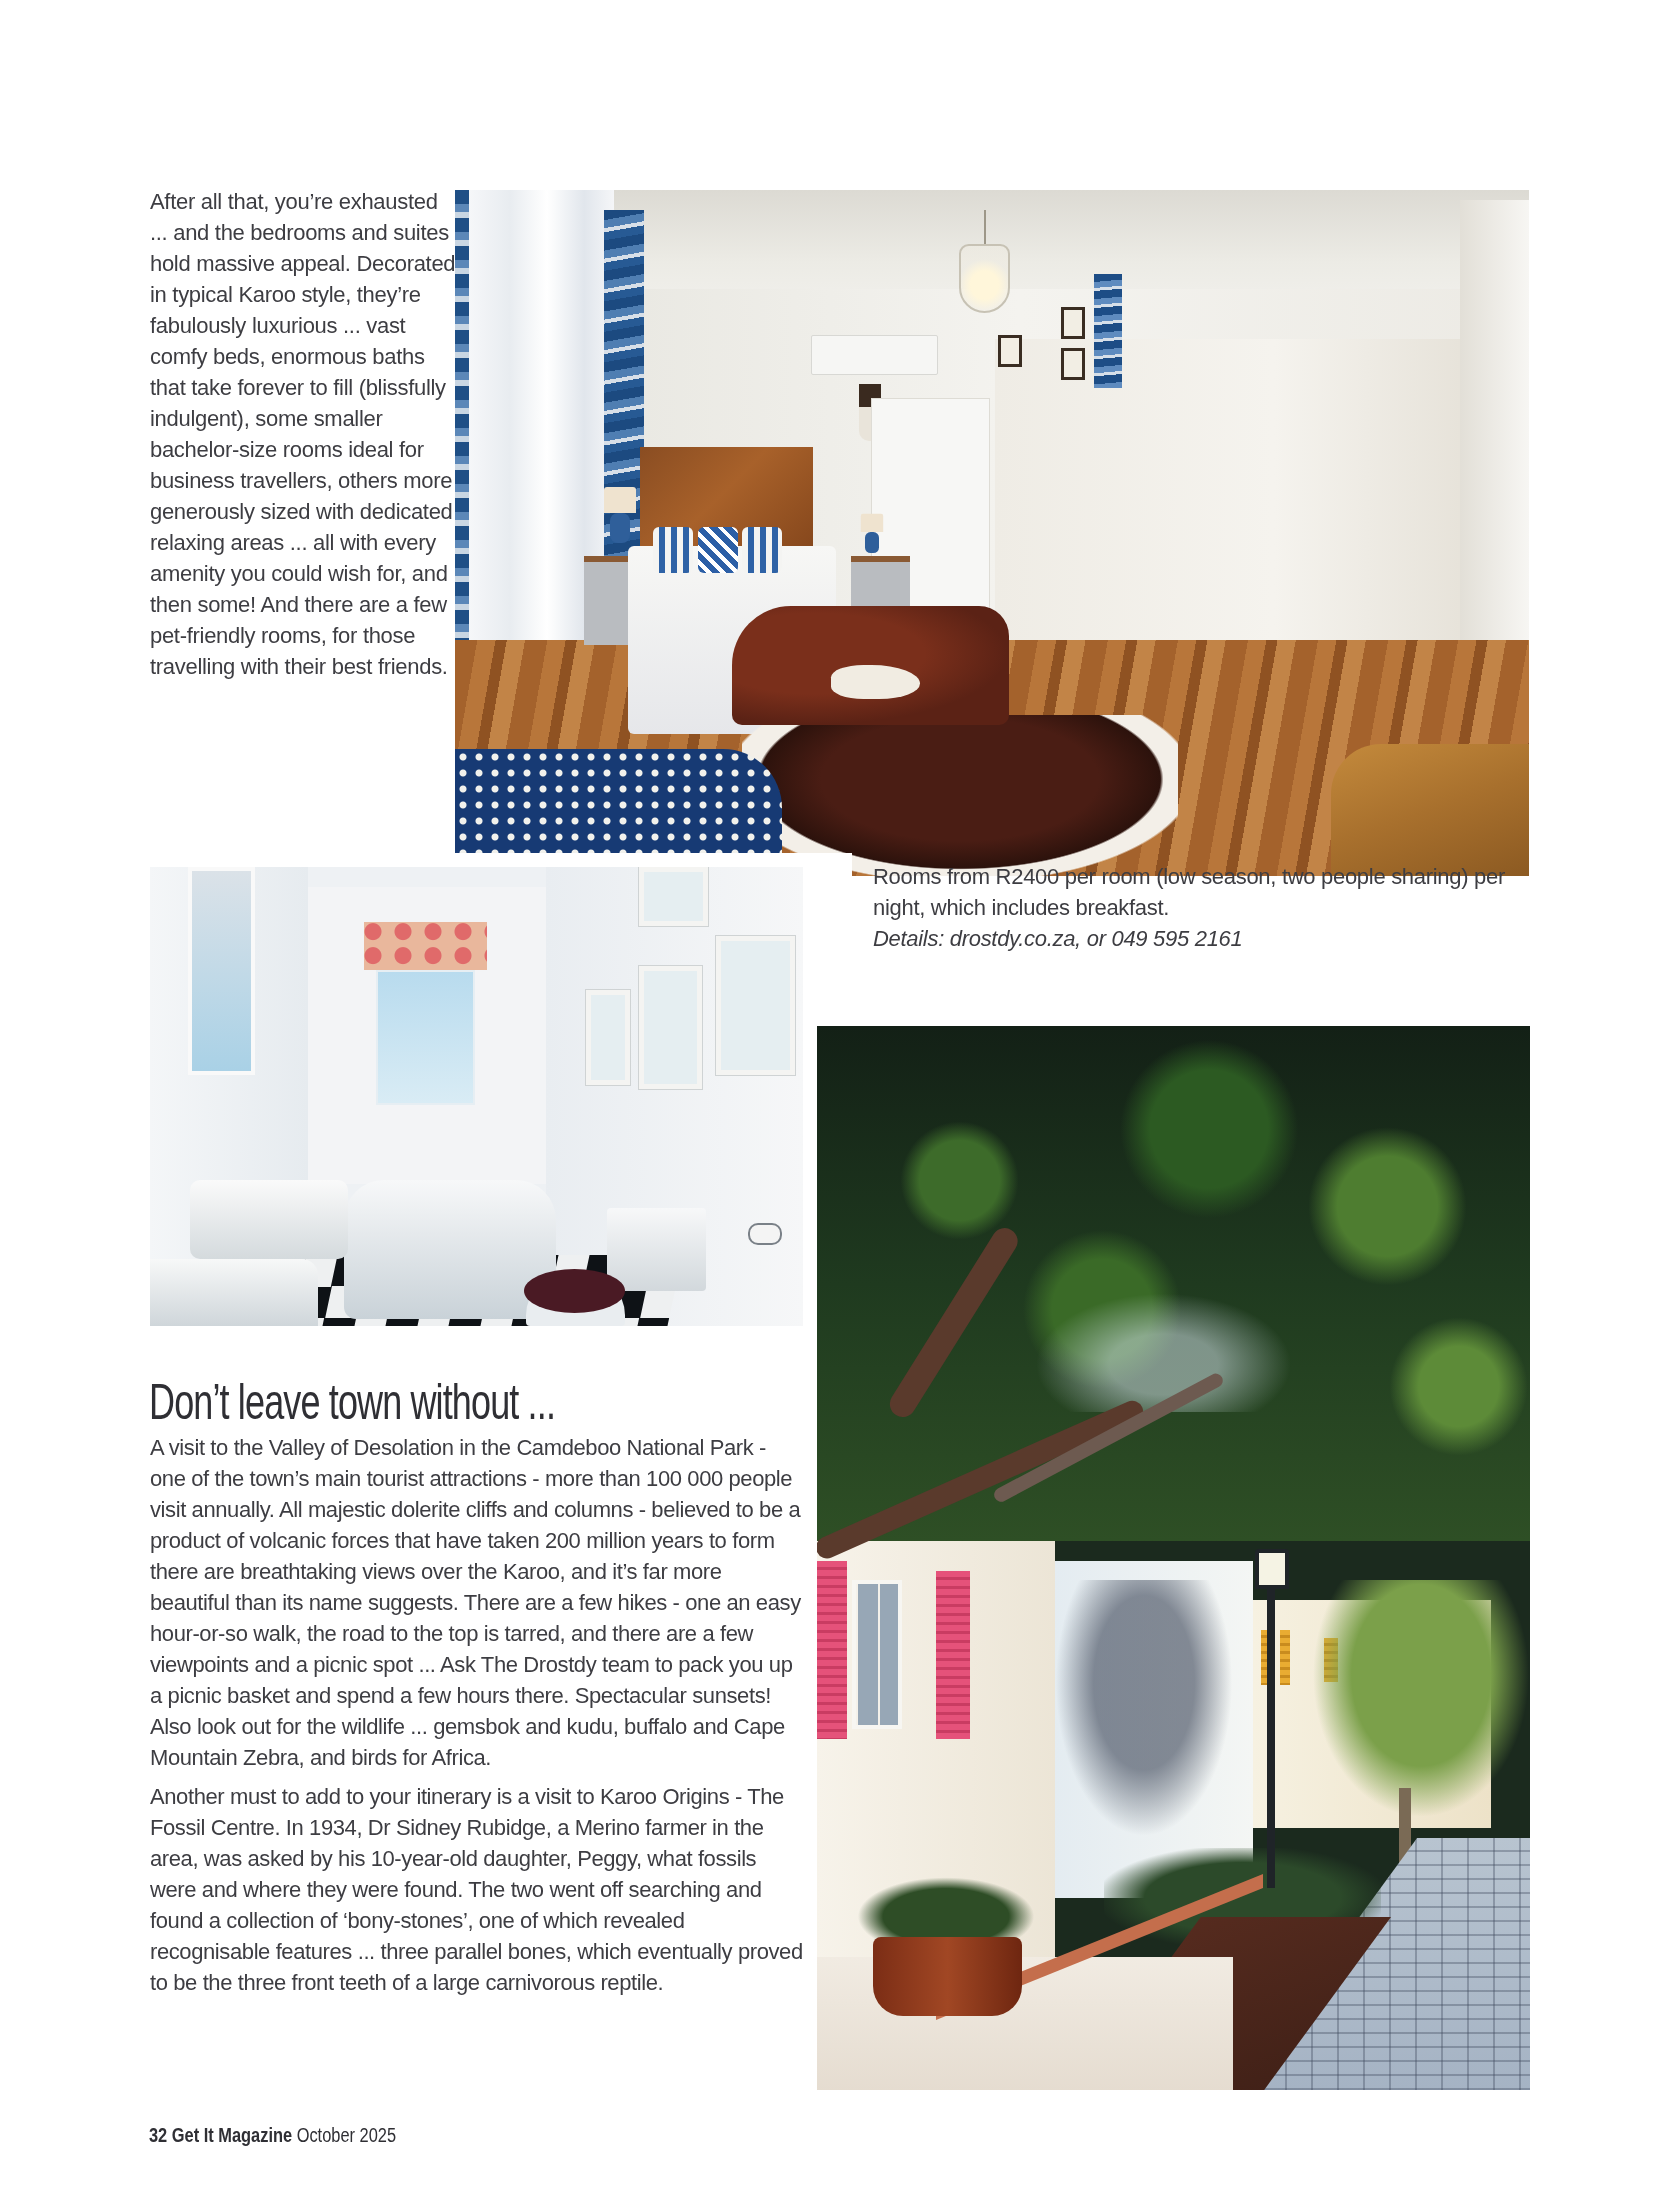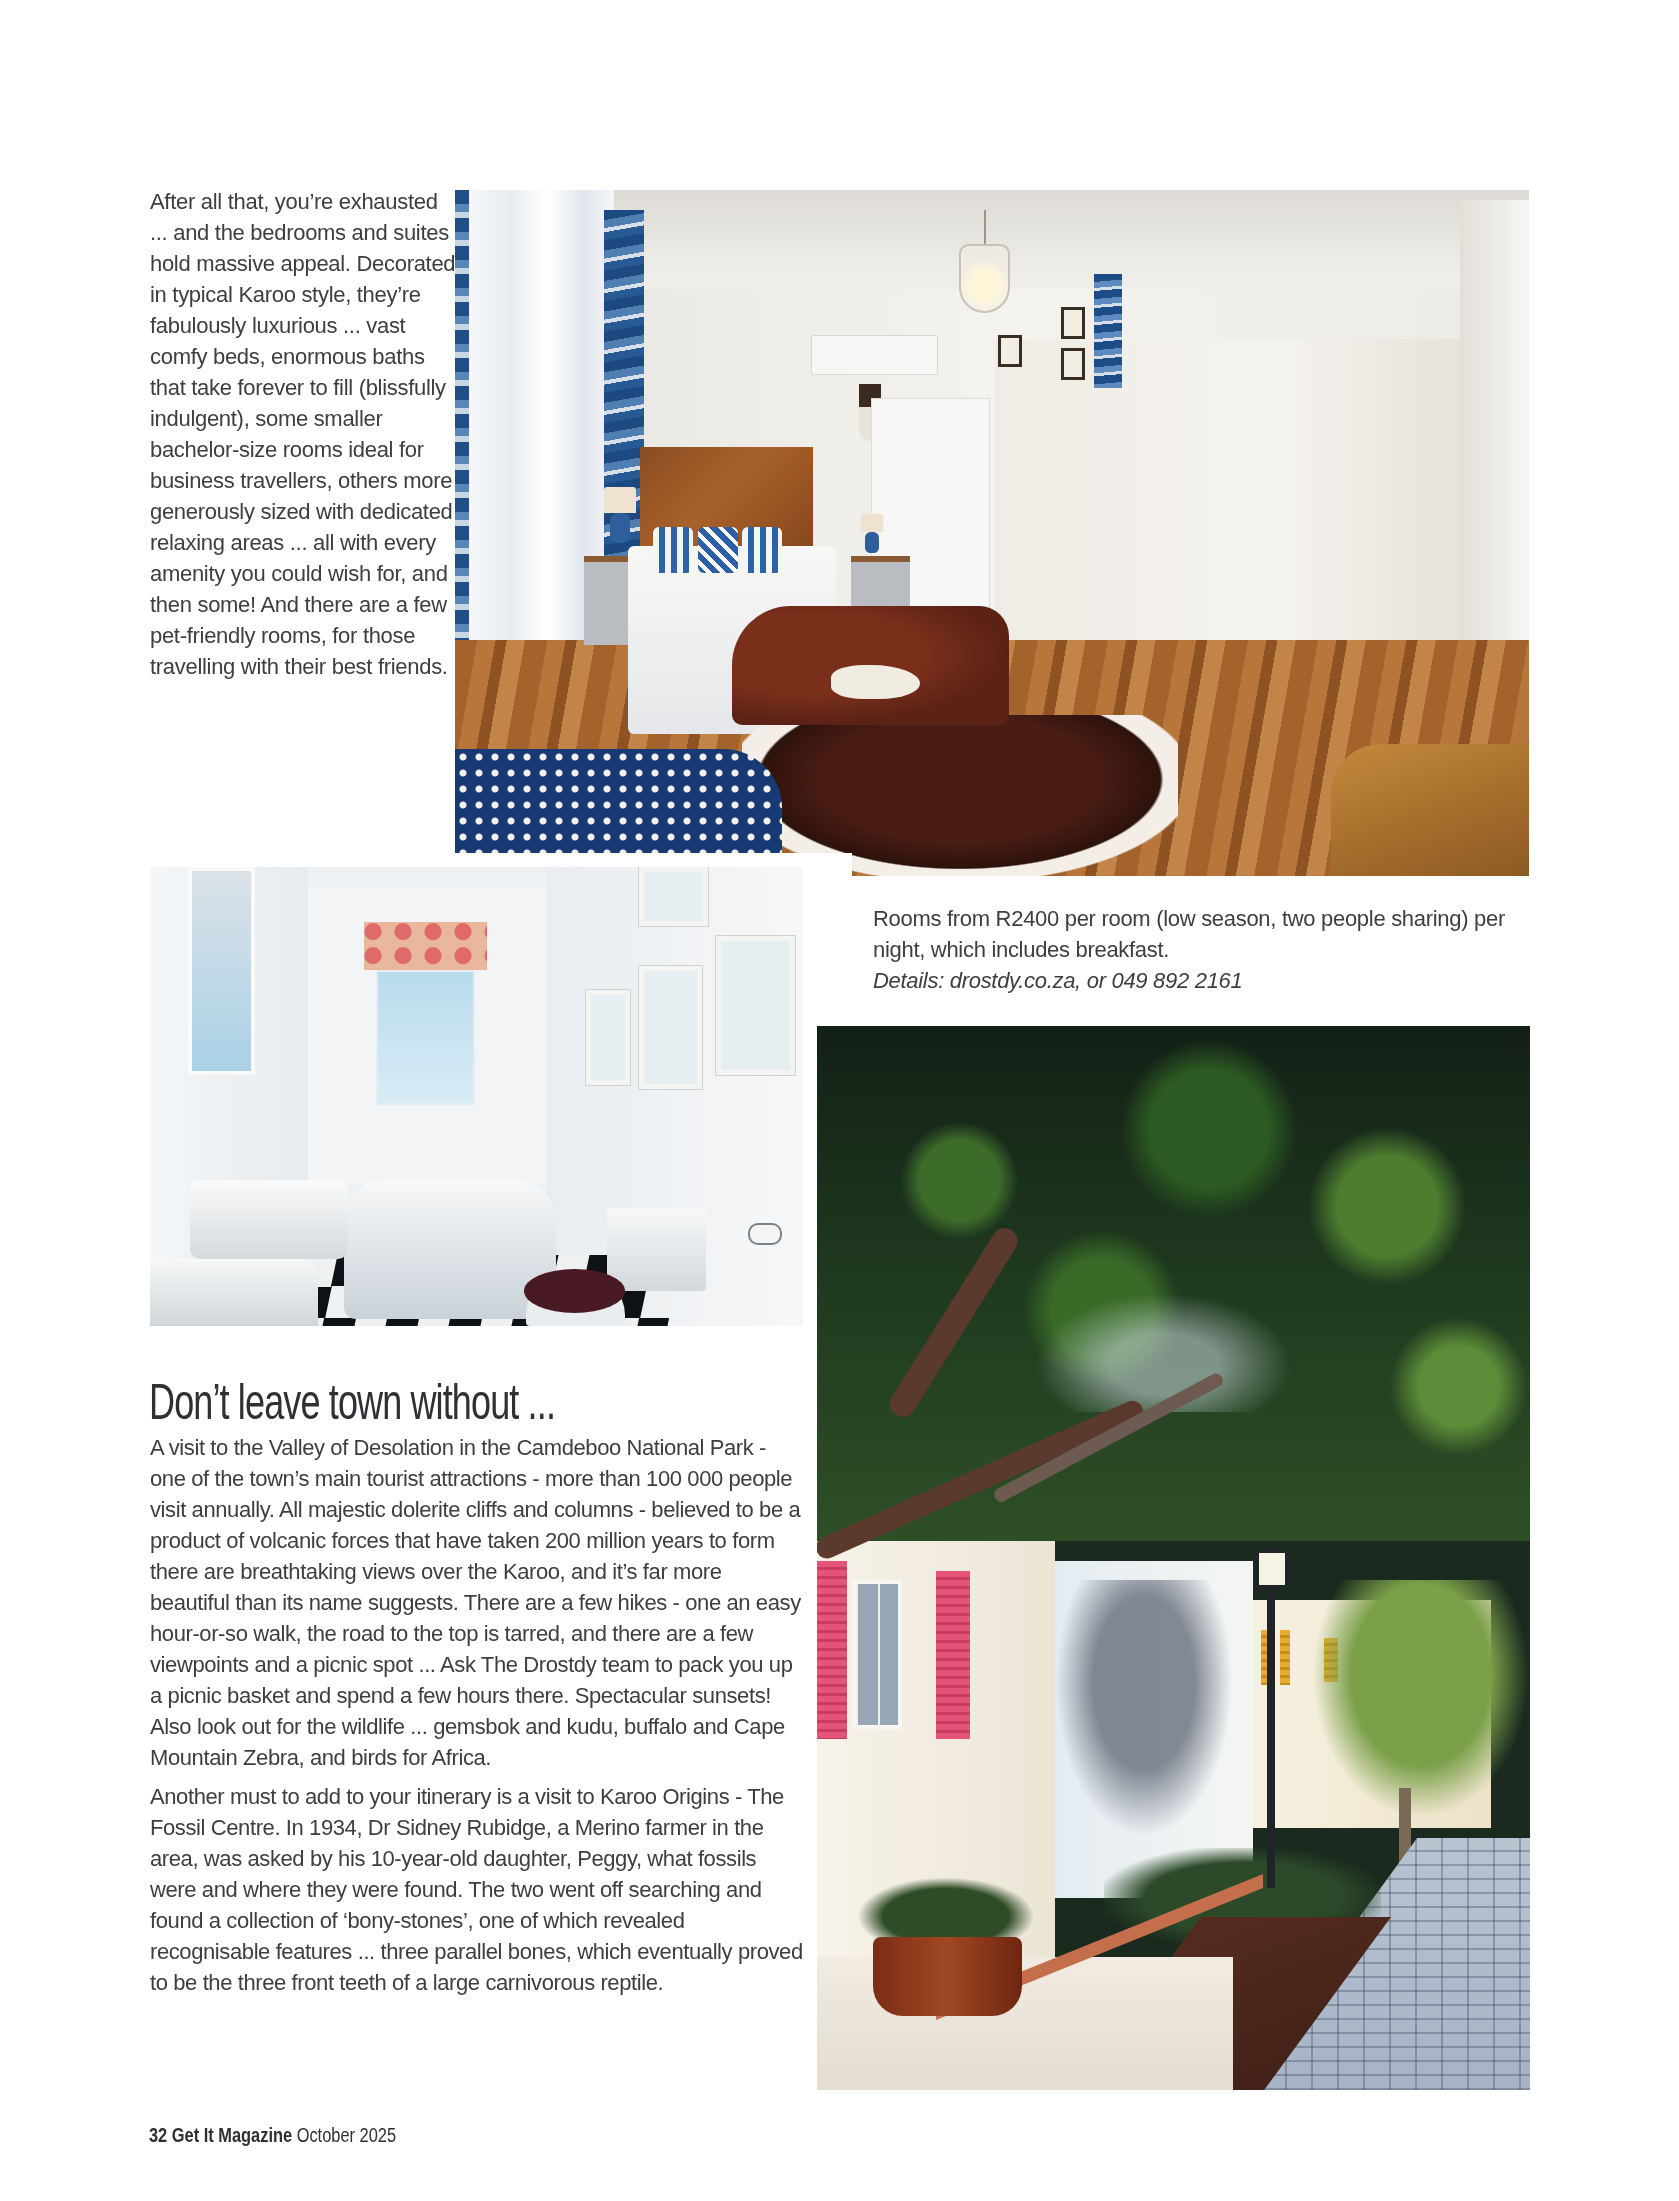--- a/index.html
+++ b/index.html
@@ -9,21 +9,21 @@
   .abs { position: absolute; }
 
   
   .intro {
     left: 150px; top: 186px; width: 307px;
     font-size: 22px; line-height: 31px; letter-spacing: -0.3px; color: #3d3d42;
   }
 
   
   .details {
-    left: 873px; top: 903px; width: 634px;
+    left: 873px; top: 861px; width: 634px;
     font-size: 22px; line-height: 31px; letter-spacing: -0.3px; color: #3d3d42;
   }
   .details .italic { font-style: italic; display: block; }
 
   
   .heading {
     left: 149px; top: 1374px; width: 653px;
     font-family: "Liberation Sans Narrow", "Liberation Sans", sans-serif;
     font-size: 50px; line-height: 57px; font-weight: normal; color: #2f2f34;
     transform: scaleX(0.72); transform-origin: left top; letter-spacing: -1.2px;
@@ -208,21 +208,21 @@
   <div class="cowhide"></div>
   <div class="chaise"></div>
   <div class="chaise-patch"></div>
   <div class="armchair"></div>
   <div class="woodchair"></div>
 </div>
 <div class="abs mask-bedroom"></div>
 
 <div class="abs details">
   <span>Rooms from R2400 per room (low season, two people sharing) per night, which includes breakfast.</span>
-  <span class="italic">Details: drostdy.co.za, or 049 892 2161</span>
+  <span class="italic">Details: drostdy.co.za, or 049 595 2161</span>
 </div>
 
 <div class="abs photo bathroom" role="img" aria-label="Bathroom with freestanding bath, checkered floor and botanical prints">
   <div class="wall-l"></div>
   <div class="wall-back"></div>
   <div class="wall-r"></div>
   <div class="mirror"></div>
   <div class="pelmet"></div>
   <div class="window"></div>
   <div class="art" style="left:489px;top:0;width:69px;height:59px;"></div>

